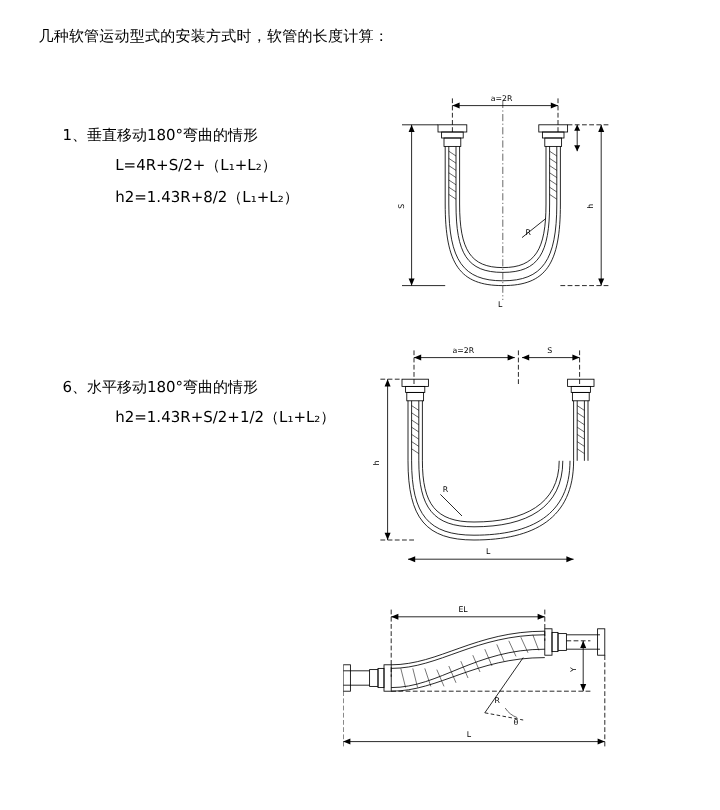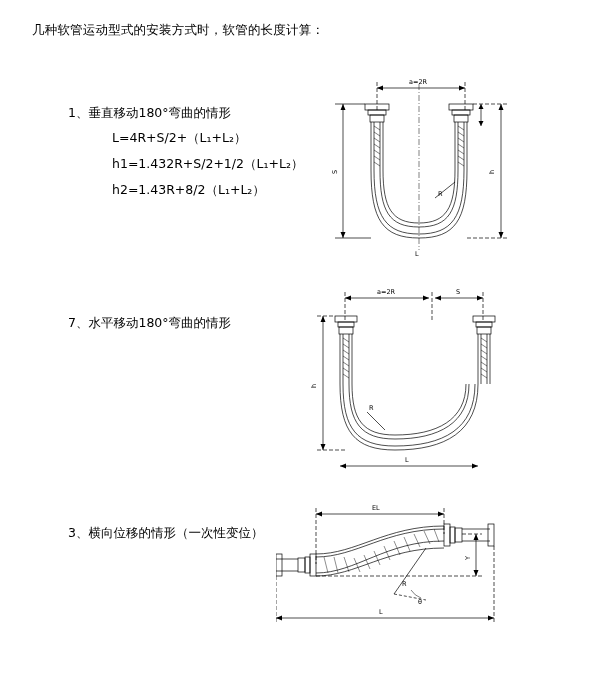--- a/index.html
+++ b/index.html
@@ -31,56 +31,55 @@
   .section {
     position: absolute;
     width: 600px;
   }
   .sec1 { top: 105px; }
   .sec2 { top: 315px; }
   .sec3 { top: 525px; }
 
   .text-col {
     position: absolute;
-    left: 68px;
+    left: 52px;
     width: 250px;
   }
   .sec-title {
     font-size: 12.5px;
     white-space: nowrap;
     margin-bottom: 8px;
   }
   .formula {
     font-size: 12.5px;
     white-space: nowrap;
     margin-left: 44px;
     margin-bottom: 9px;
   }
   .fig {
     position: absolute;
     text-align: right;
   }
   .fig1 { left: 305px; top: -35px; }
   .fig2 { left: 305px; top: -35px; }
-  .fig3 { left: 276px; top: -35px; text-decoration: underline; }
+  .fig3 { left: 286px; top: -35px; text-decoration: underline; }
   svg { display: block; }
   .ln { stroke: #000; fill: none; }
 </style>
 </head>
 <body>
 
 <div class="page">
 
   <div class="heading">几种软管运动型式的安装方式时，软管的长度计算：</div>
 
   <div class="section sec1">
     <div class="text-col">
       <div class="sec-title">1、垂直移动180°弯曲的情形</div>
       <div class="formula">L=4R+S/2+（L₁+L₂）</div>
-      <div class="formula">h1=1.432R+S/2+1/2（L₁+L₂）</div>
       <div class="formula">h2=1.43R+8/2（L₁+L₂）</div>
     </div>
 
     <div class="fig fig1">
       <svg width="230" height="200" viewBox="0 0 230 200">
         <g class="ln" stroke-width="0.7">
 
           <line x1="72" y1="18" x2="160" y2="18"></line>
           <path d="M72 18 l6 -2.5 v5 z" fill="#000" stroke="none"></path>
           <path d="M160 18 l-6 -2.5 v5 z" fill="#000" stroke="none"></path>
@@ -153,21 +152,22 @@
           <text x="110" y="186">L</text>
           <text x="189" y="104" transform="rotate(-90 189 104)">h</text>
           <text x="32" y="104" transform="rotate(-90 32 104)">S</text>
         </g>
       </svg>
     </div>
   </div>
 
   <div class="section sec2">
     <div class="text-col">
-      <div class="sec-title">7、水平移动180°弯曲的情形</div>
+      <div class="sec-title">6、水平移动180°弯曲的情形</div>
+      <div class="formula">h2=1.43R+S/2+1/2（L₁+L₂）</div>
     </div>
 
     <div class="fig fig2">
       <svg width="230" height="200" viewBox="0 0 230 200">
         <g class="ln" stroke-width="0.7">
 
           <line x1="40" y1="18" x2="124" y2="18"></line>
           <path d="M40 18 l6 -2.5 v5 z" fill="#000" stroke="none"></path>
           <path d="M124 18 l-6 -2.5 v5 z" fill="#000" stroke="none"></path>
           <line x1="130" y1="18" x2="178" y2="18"></line>
@@ -234,21 +234,20 @@
           <text x="64" y="130">R</text>
           <text x="11" y="108" transform="rotate(-90 11 108)">h</text>
           <text x="100" y="182">L</text>
         </g>
       </svg>
     </div>
   </div>
 
   <div class="section sec3">
     <div class="text-col">
-      <div class="sec-title">3、横向位移的情形（一次性变位）</div>
     </div>
 
     <div class="fig fig3">
       <svg width="240" height="150" viewBox="0 0 240 150">
         <g class="ln" stroke-width="0.7">
 
           <line x1="40" y1="24" x2="168" y2="24"></line>
           <path d="M40 24 l6 -2.5 v5 z" fill="#000" stroke="none"></path>
           <path d="M168 24 l-6 -2.5 v5 z" fill="#000" stroke="none"></path>
           <line x1="40" y1="18" x2="40" y2="74" stroke-dasharray="4 2"></line>

